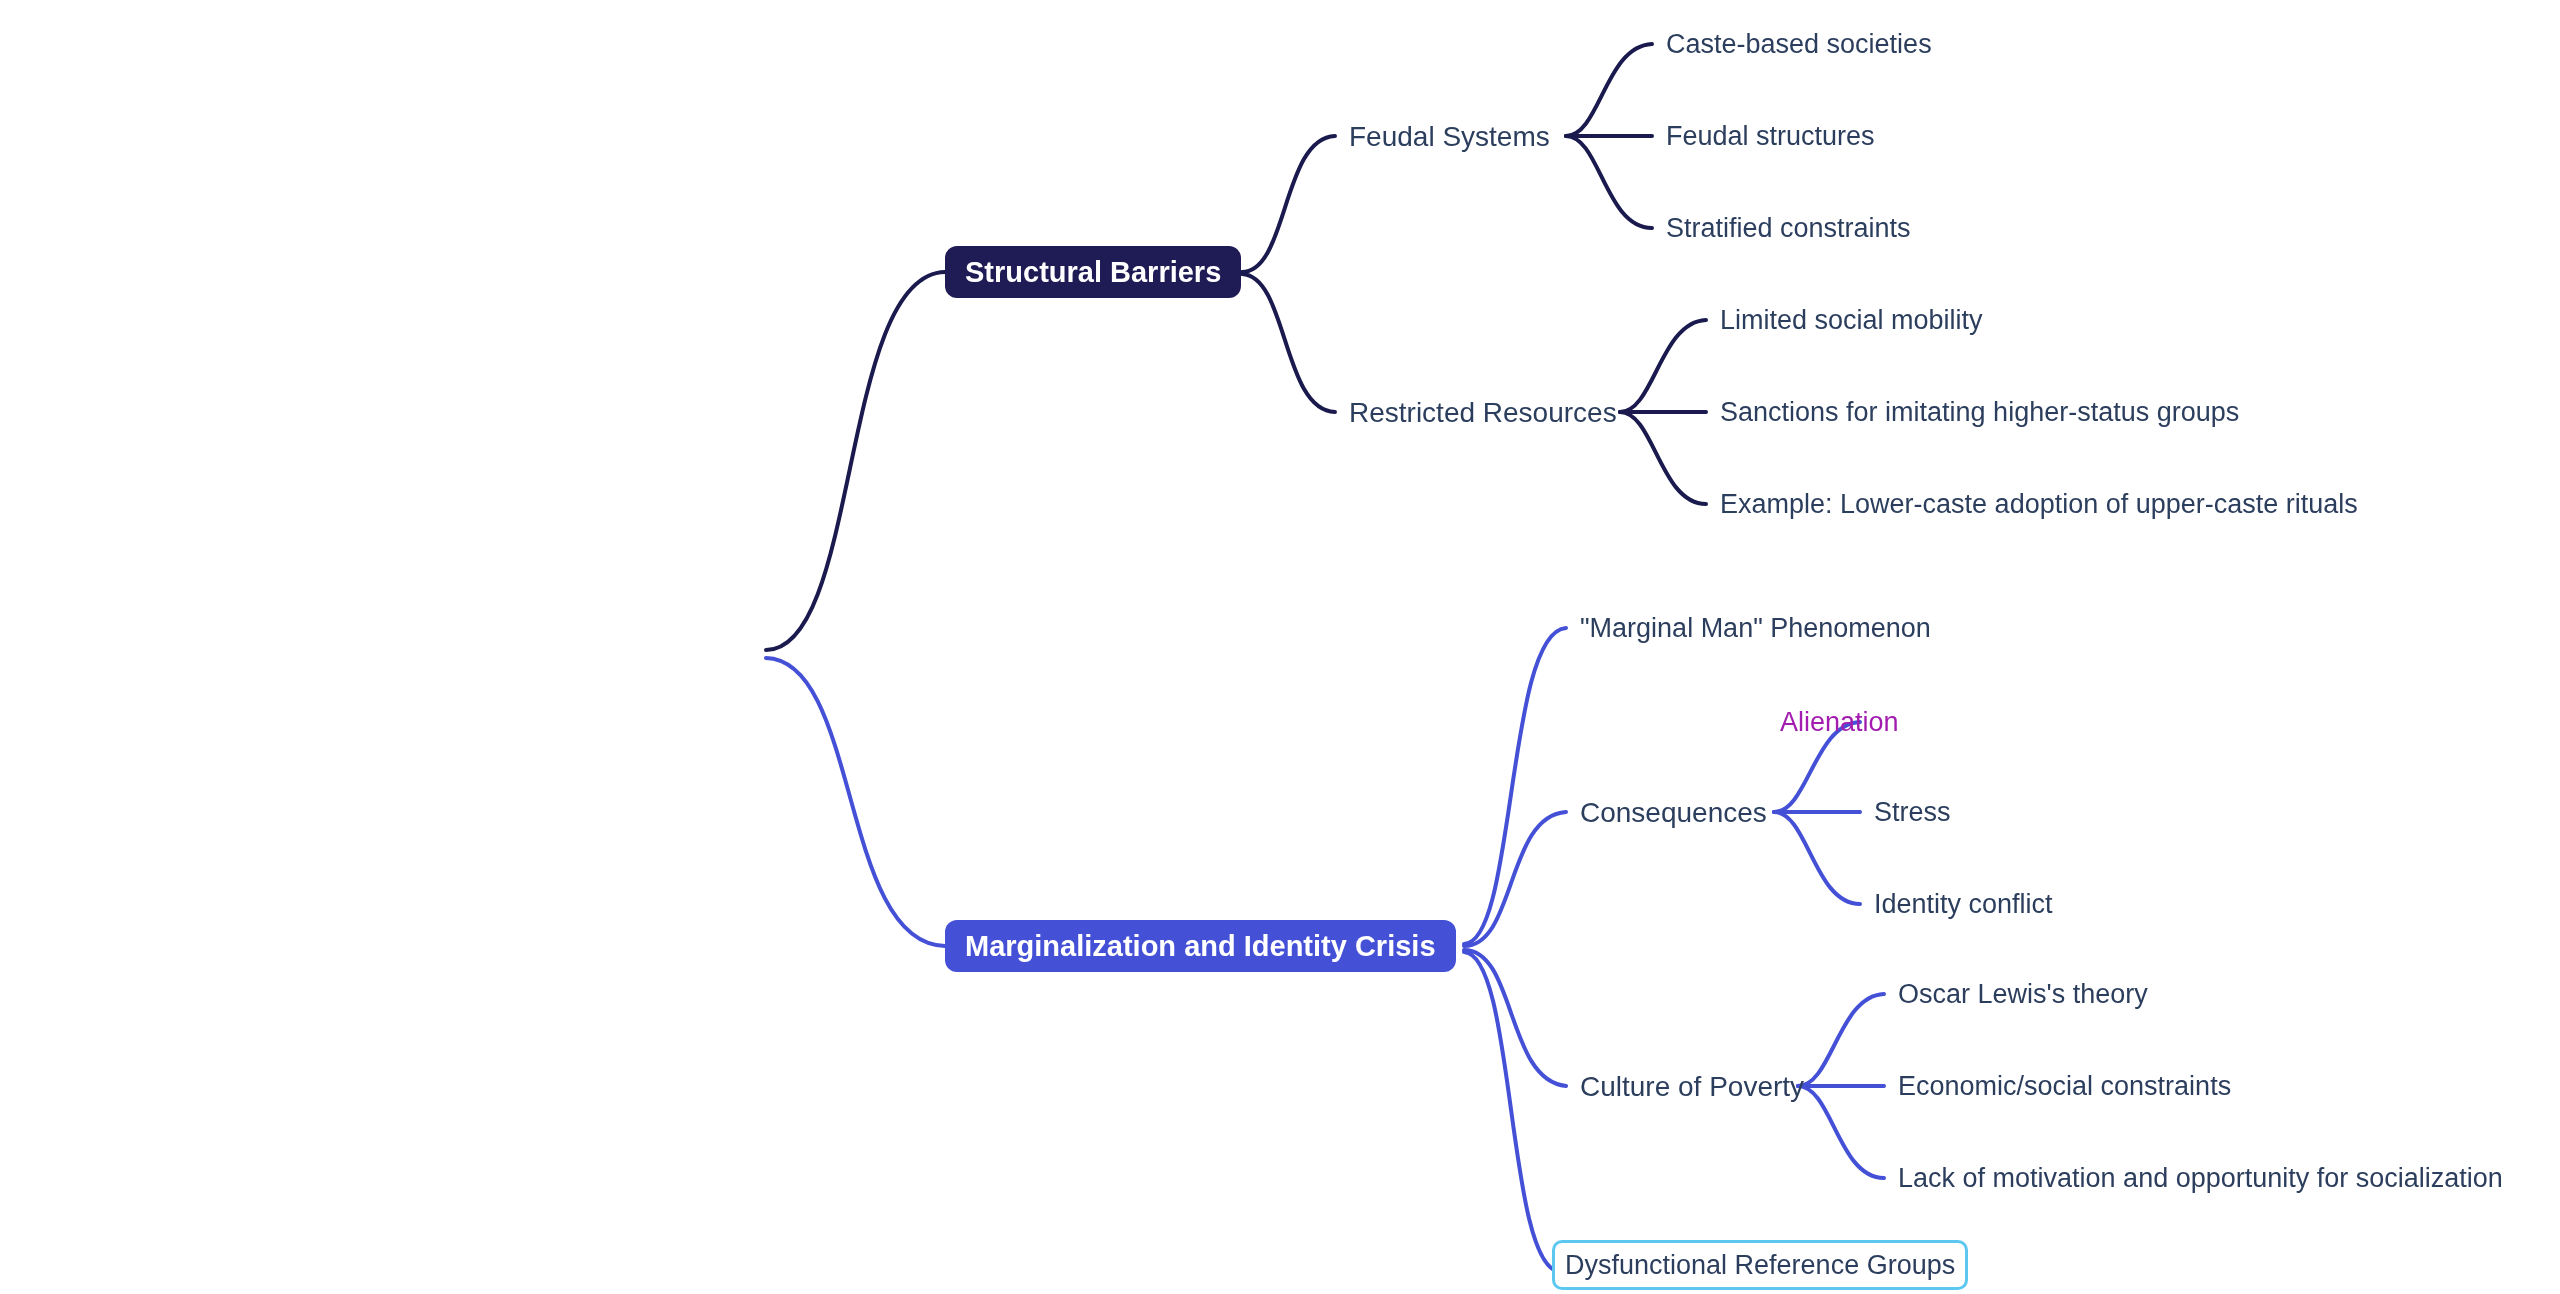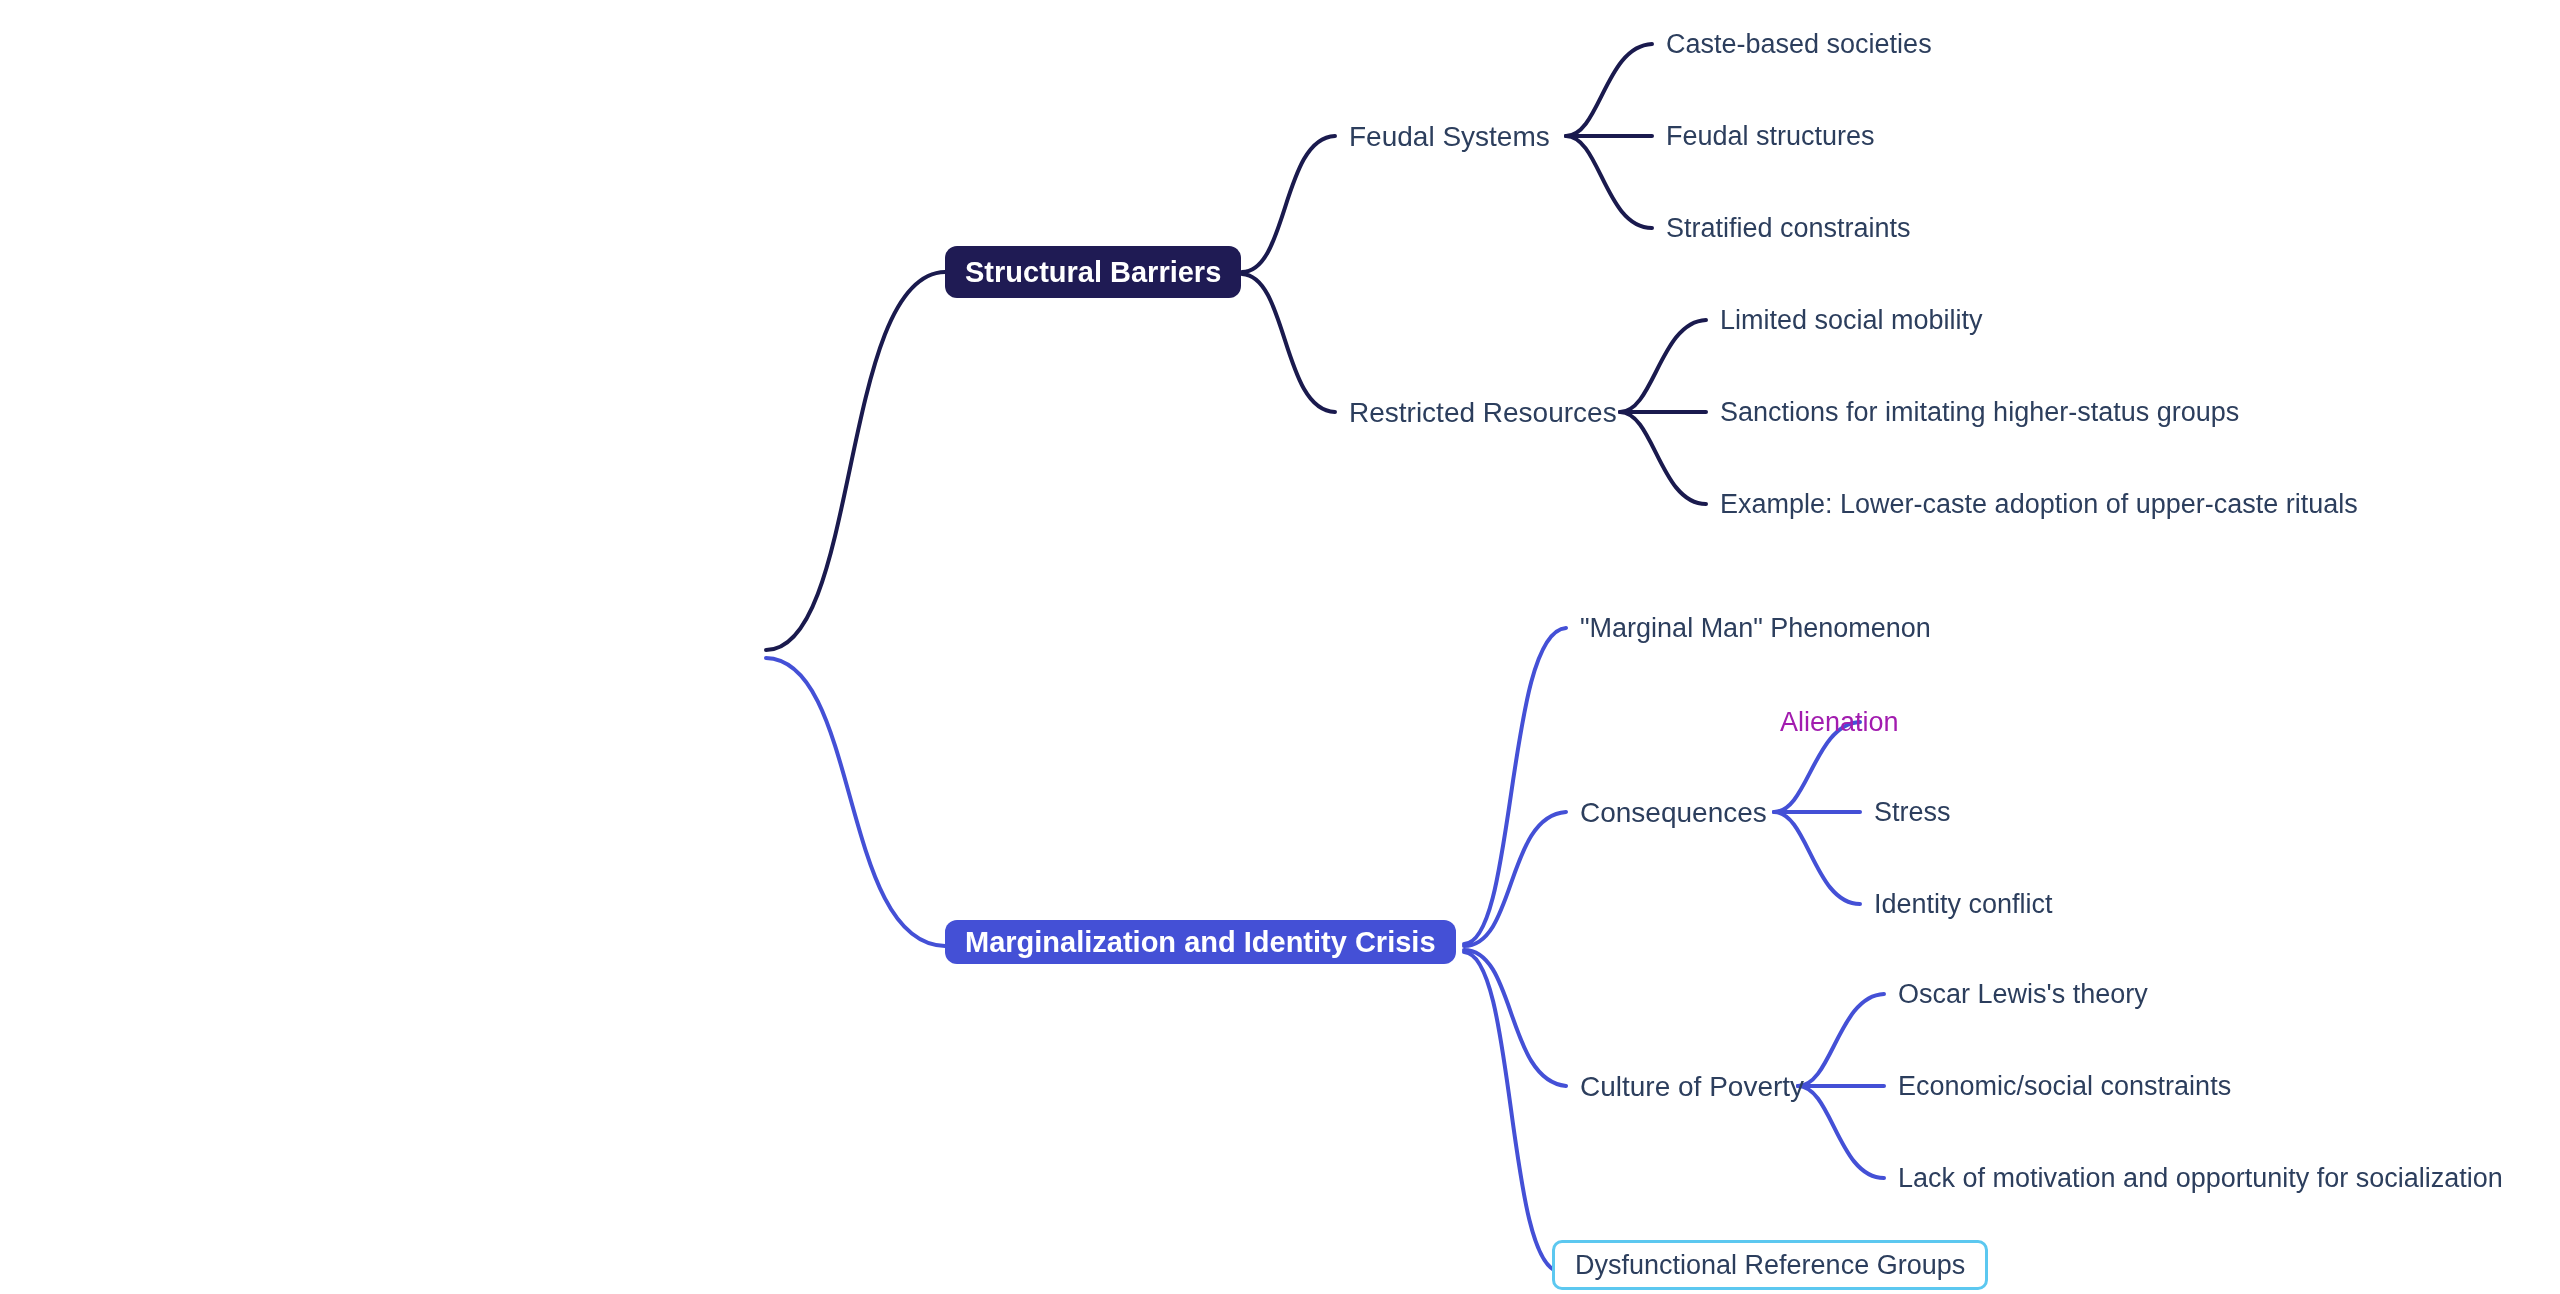--- a/index.html
+++ b/index.html
@@ -51,21 +51,21 @@
   .node-branch {
     padding: 0 20px;
     border-radius: 12px;
     color: #ffffff;
     font-weight: bold;
     font-size: 29px;
     white-space: nowrap;
     line-height: 1.2;
   }
   .node-outline {
-    padding: 9px 20px;
+    padding: 9px 10px;
     border-radius: 10px;
     background: #ffffff;
     border: 3px solid;
     font-size: 27px;
     white-space: nowrap;
     line-height: 1.2;
   }
   .node-plain {
     position: absolute;
     white-space: nowrap;
@@ -137,21 +137,21 @@
   <div class="node-plain" style="left:1720px; top:304px; color:#2c3e5d;">
     <span>Limited social mobility</span>
   </div>
   <div class="node-plain" style="left:1720px; top:396px; color:#2c3e5d;">
     <span>Sanctions for imitating higher-status groups</span>
   </div>
   <div class="node-plain" style="left:1720px; top:488px; color:#2c3e5d;">
     <span>Example: Lower-caste adoption of upper-caste rituals</span>
   </div>
 
-  <div class="node-box node-branch" style="left:945px; top:920px; height:44px; background:#4450d6;">
+  <div class="node-box node-branch" style="left:945px; top:920px; height:52px; background:#4450d6;">
     <span>Marginalization and Identity Crisis</span>
   </div>
 
   <div class="node-plain" style="left:1580px; top:612px; color:#2c3e5d;">
     <span>"Marginal Man" Phenomenon</span>
   </div>
 
   <div class="node-plain lvl2" style="left:1580px; top:796px; color:#2c3e5d;">
     <span>Consequences</span>
   </div>

